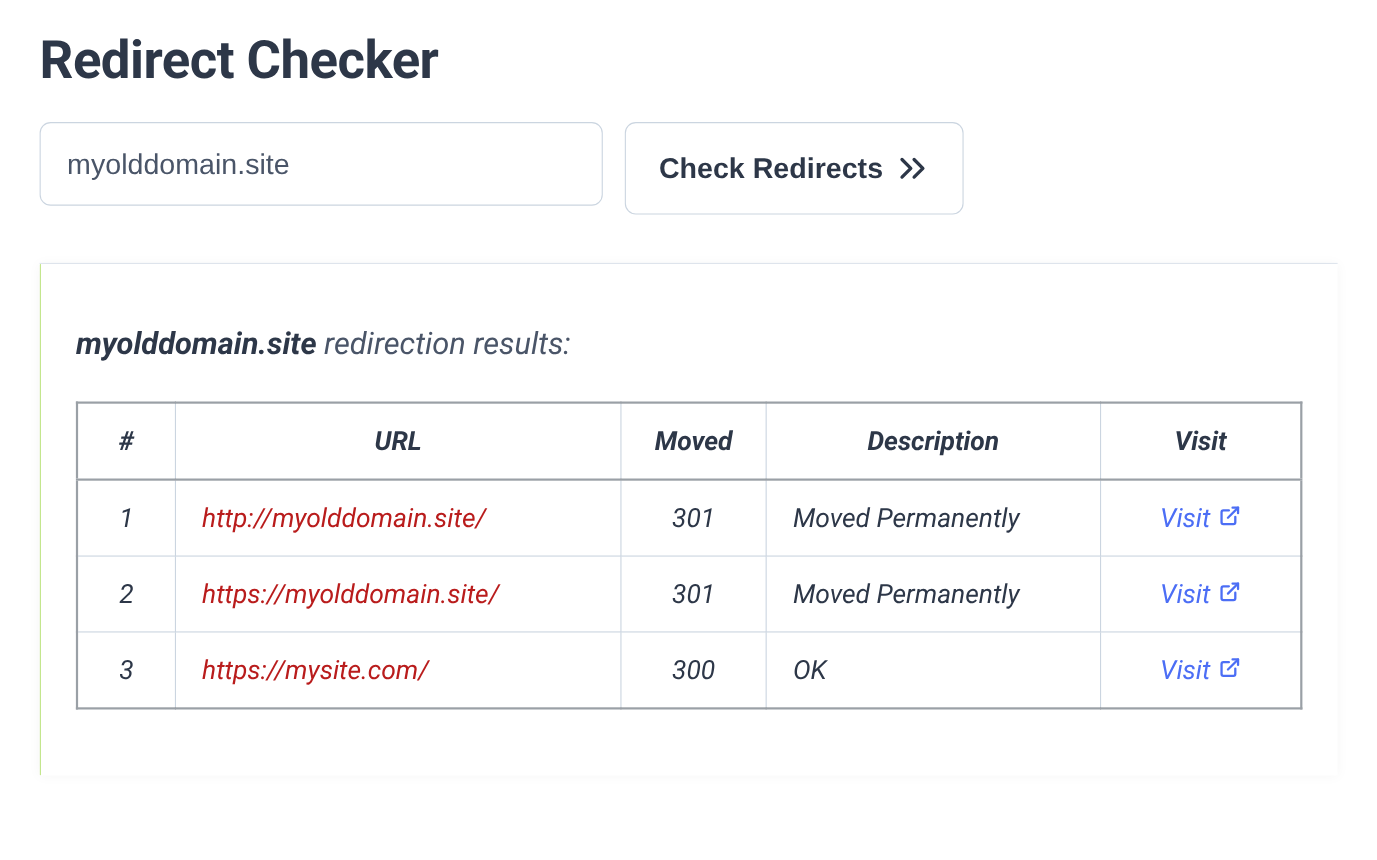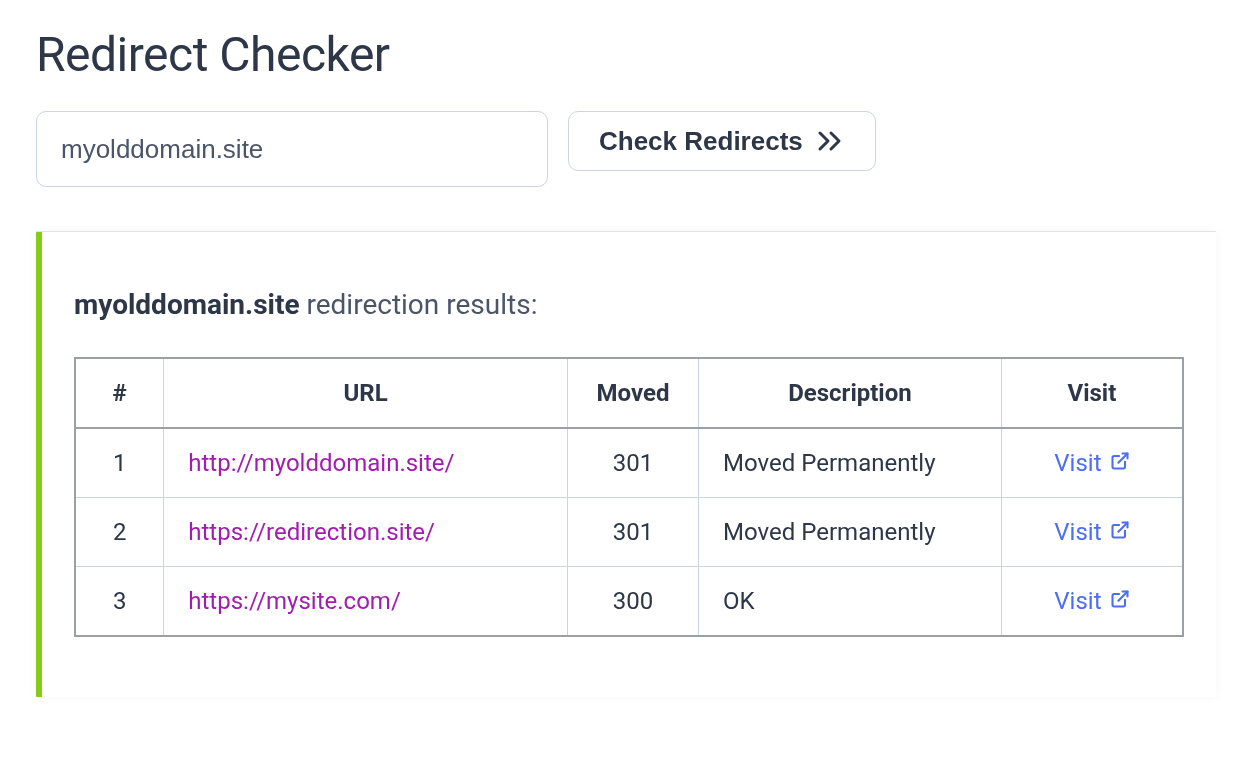--- a/index.html
+++ b/index.html
@@ -11,21 +11,21 @@
     color: #2d3748;
   }
   .page {
     width: 1252px;
     min-height: 782px;
     padding: 20px 36px 40px 36px;
     background: #ffffff;
   }
   h1.page-title {
     font-size: 48px;
-    font-weight: 400;
+    font-weight: 700;
     margin: 6px 0 28px 0;
     color: #2d3748;
     letter-spacing: -0.5px;
   }
   .controls {
     display: flex;
     gap: 20px;
     align-items: stretch;
     margin-bottom: 44px;
   }
@@ -35,21 +35,21 @@
     border: 1.5px solid #cbd5e0;
     border-radius: 10px;
     padding: 0 24px;
     font-size: 26px;
     color: #4a5568;
     background: #fff;
     outline: none;
   }
   .domain-input::placeholder { color: #a0aec0; }
   .check-btn {
-    height: 60px;
+    height: 84px;
     padding: 0 30px;
     border: 1.5px solid #cbd5e0;
     border-radius: 10px;
     background: #fff;
     font-size: 26px;
     font-weight: 700;
     color: #2d3748;
     display: inline-flex;
     align-items: center;
     gap: 14px;
@@ -62,21 +62,22 @@
   .divider-block {
     border-top: 1px solid #e2e8f0;
   }
   .results-card {
     margin-left: 0px;
     margin-top: 0;
     background: #fff;
     box-shadow: 0 0 12px rgba(0,0,0,0.04);
     padding: 56px 32px 60px 32px;
     border-radius: 1px;
-    border-left: 6px solid #84cc16;
+    border-left: 1px solid #84cc16;
+    font-style: italic;
   }
   .results-heading {
     font-size: 28px;
     font-weight: 400;
     color: #4a5568;
     margin: 0 0 36px 0;
   }
   .results-heading .domain-strong {
     font-weight: 700;
     color: #2d3748;
@@ -98,21 +99,21 @@
     background: #fff;
   }
   table.results tbody td.url-cell,
   table.results tbody td.desc-cell {
     text-align: left;
   }
   table.results thead tr {
     border-bottom: 2px solid #9aa0a6;
   }
   .url-link {
-    color: #a21caf;
+    color: #b91c1c;
     text-decoration: none;
   }
   .visit-link {
     color: #4c6ef5;
     text-decoration: none;
     display: inline-flex;
     align-items: center;
     gap: 8px;
     font-weight: 400;
   }
@@ -185,21 +186,21 @@
                     <polyline points="15 3 21 3 21 9"></polyline>
                     <line x1="10" y1="14" x2="21" y2="3"></line>
                   </svg>
                 </span>
               </a>
             </td>
           </tr>
           <tr>
             <td>2</td>
             <td class="url-cell">
-              <a href="#" class="url-link">https://redirection.site/</a>
+              <a href="#" class="url-link">https://myolddomain.site/</a>
             </td>
             <td>301</td>
             <td class="desc-cell">Moved Permanently</td>
             <td>
               <a href="#" class="visit-link">
                 <span>Visit</span>
                 <span>
                   <svg width="20" height="20" viewBox="0 0 24 24" fill="none" stroke="#4c6ef5" stroke-width="2.5" stroke-linecap="round" stroke-linejoin="round">
                     <path d="M18 13v6a2 2 0 0 1-2 2H5a2 2 0 0 1-2-2V8a2 2 0 0 1 2-2h6"></path>
                     <polyline points="15 3 21 3 21 9"></polyline>

